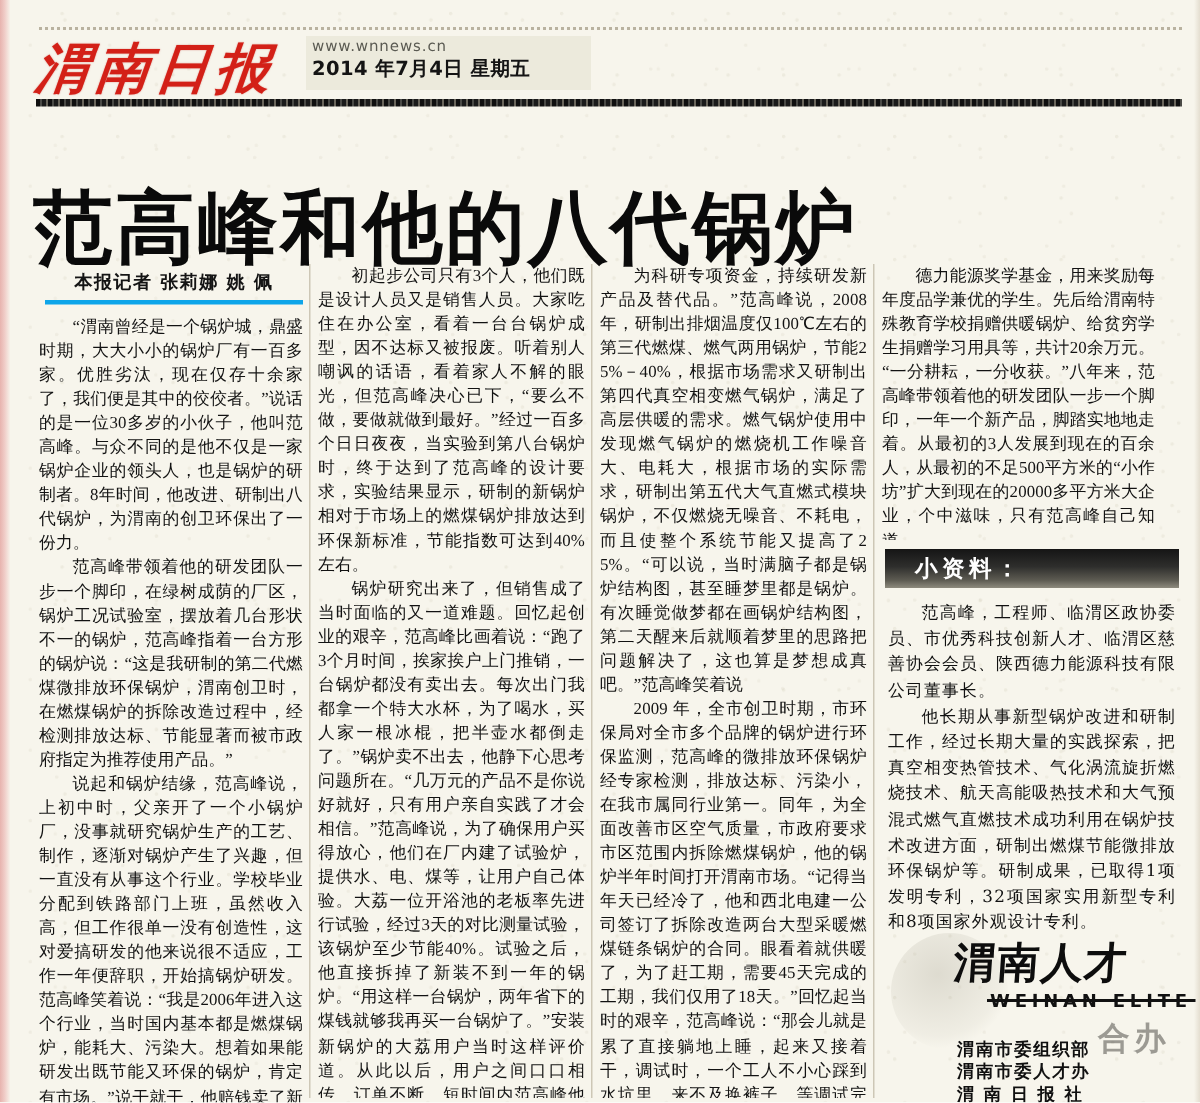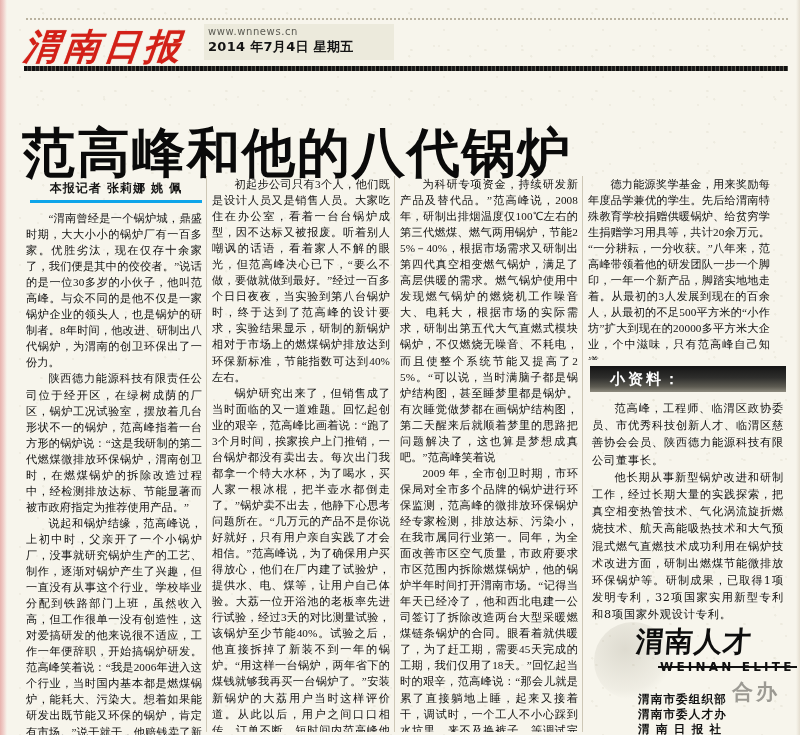--- a/index.html
+++ b/index.html
@@ -297,21 +297,21 @@
   <h1 id="headline">范高峰和他的八代锅炉</h1>
 
   <div id="byline">本报记者 张莉娜 姚 佩</div>
 
   <div class="col-rule" id="rule1"></div>
   <div class="col-rule" id="rule2"></div>
   <div class="col-rule" id="rule3"></div>
 
   <div class="col" id="col1">
       <p>“渭南曾经是一个锅炉城，鼎盛时期，大大小小的锅炉厂有一百多家。优胜劣汰，现在仅存十余家了，我们便是其中的佼佼者。”说话的是一位30多岁的小伙子，他叫范高峰。与众不同的是他不仅是一家锅炉企业的领头人，也是锅炉的研制者。8年时间，他改进、研制出八代锅炉，为渭南的创卫环保出了一份力。</p>
-      <p>陕西德力能源科技有限责任公司位于经开区，在绿树成荫的厂区，锅炉工况试验室，摆放着几台形状不一的锅炉，范高峰指着一台方形的锅炉说：“这是我研制的第二代燃煤微排放环保锅炉，渭南创卫时，在燃煤锅炉的拆除改造过程中，经检测排放达标、节能显著而被市政府指定为推荐使用产品。”</p>
+      <p>范高峰带领着他的研发团队一步一个脚印，在绿树成荫的厂区，锅炉工况试验室，摆放着几台形状不一的锅炉，范高峰指着一台方形的锅炉说：“这是我研制的第二代燃煤微排放环保锅炉，渭南创卫时，在燃煤锅炉的拆除改造过程中，经检测排放达标、节能显著而被市政府指定为推荐使用产品。”</p>
       <p>说起和锅炉结缘，范高峰说，上初中时，父亲开了一个小锅炉厂，没事就研究锅炉生产的工艺、制作，逐渐对锅炉产生了兴趣，但一直没有从事这个行业。学校毕业分配到铁路部门上班，虽然收入高，但工作很单一没有创造性，这对爱搞研发的他来说很不适应，工作一年便辞职，开始搞锅炉研发。范高峰笑着说：“我是2006年进入这个行业，当时国内基本都是燃煤锅炉，能耗大、污染大。想着如果能研发出既节能又环保的锅炉，肯定有市场。”说干就干，他赔钱卖了新买的小轿车，拿着卖车的十几万开起了公司。</p>
     </div>
   <div class="col" id="col2">
       <p>初起步公司只有3个人，他们既是设计人员又是销售人员。大家吃住在办公室，看着一台台锅炉成型，因不达标又被报废。听着别人嘲讽的话语，看着家人不解的眼光，但范高峰决心已下，“要么不做，要做就做到最好。”经过一百多个日日夜夜，当实验到第八台锅炉时，终于达到了范高峰的设计要求，实验结果显示，研制的新锅炉相对于市场上的燃煤锅炉排放达到环保新标准，节能指数可达到40%左右。</p>
       <p>锅炉研究出来了，但销售成了当时面临的又一道难题。回忆起创业的艰辛，范高峰比画着说：“跑了3个月时间，挨家挨户上门推销，一台锅炉都没有卖出去。每次出门我都拿一个特大水杯，为了喝水，买人家一根冰棍，把半壶水都倒走了。”锅炉卖不出去，他静下心思考问题所在。“几万元的产品不是你说好就好，只有用户亲自实践了才会相信。”范高峰说，为了确保用户买得放心，他们在厂内建了试验炉，提供水、电、煤等，让用户自己体验。大荔一位开浴池的老板率先进行试验，经过3天的对比测量试验，该锅炉至少节能40%。试验之后，他直接拆掉了新装不到一年的锅炉。“用这样一台锅炉，两年省下的煤钱就够我再买一台锅炉了。”安装新锅炉的大荔用户当时这样评价道。从此以后，用户之间口口相传，订单不断，短时间内范高峰他们研制的新锅炉占据了渭南30%的锅炉销售市场。</p>
     </div>
   <div class="col" id="col3">
       <p>为科研专项资金，持续研发新产品及替代品。”范高峰说，2008年，研制出排烟温度仅100℃左右的第三代燃煤、燃气两用锅炉，节能25%－40%，根据市场需求又研制出第四代真空相变燃气锅炉，满足了高层供暖的需求。燃气锅炉使用中发现燃气锅炉的燃烧机工作噪音大、电耗大，根据市场的实际需求，研制出第五代大气直燃式模块锅炉，不仅燃烧无噪音、不耗电，而且使整个系统节能又提高了25%。“可以说，当时满脑子都是锅炉结构图，甚至睡梦里都是锅炉。有次睡觉做梦都在画锅炉结构图，第二天醒来后就顺着梦里的思路把问题解决了，这也算是梦想成真吧。”范高峰笑着说</p>
       <p>2009 年，全市创卫时期，市环保局对全市多个品牌的锅炉进行环保监测，范高峰的微排放环保锅炉经专家检测，排放达标、污染小，在我市属同行业第一。同年，为全面改善市区空气质量，市政府要求市区范围内拆除燃煤锅炉，他的锅炉半年时间打开渭南市场。“记得当年天已经冷了，他和西北电建一公司签订了拆除改造两台大型采暖燃煤链条锅炉的合同。眼看着就供暖了，为了赶工期，需要45天完成的工期，我们仅用了18天。”回忆起当时的艰辛，范高峰说：“那会儿就是累了直接躺地上睡，起来又接着干，调试时，一个工人不小心踩到水坑里，来不及换裤子，等调试完裤子都结了冰。”</p>
     </div>

